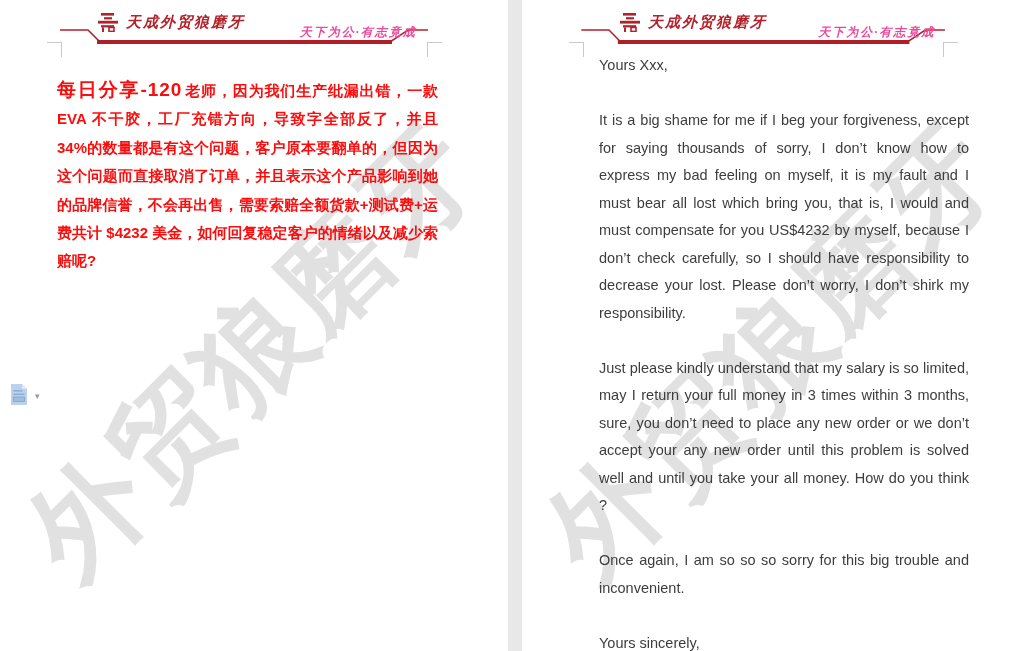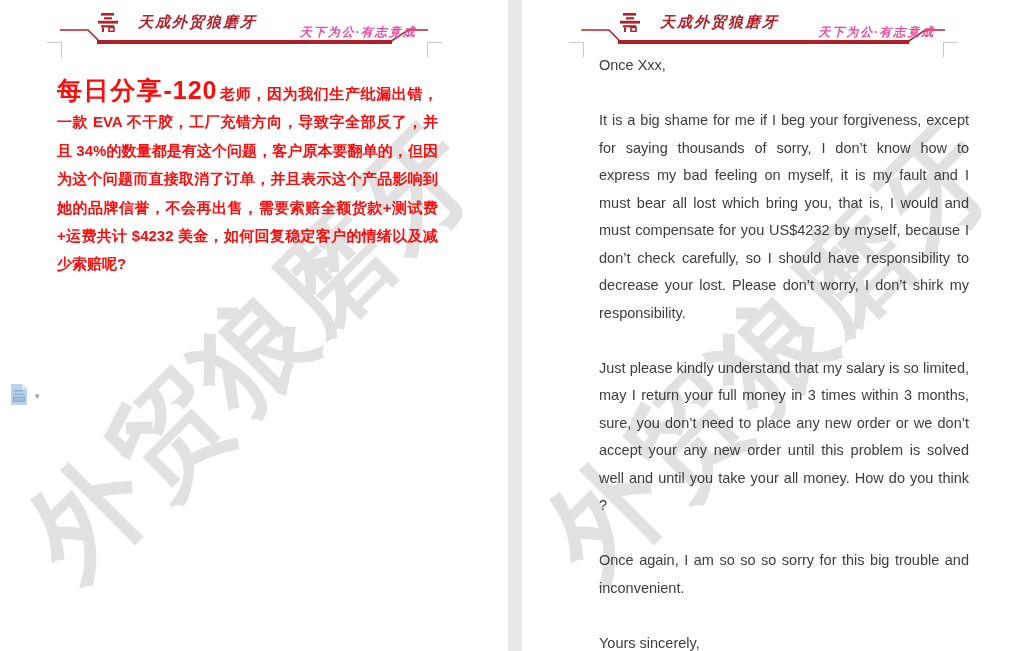--- a/index.html
+++ b/index.html
@@ -5,38 +5,38 @@
   html,body{margin:0;padding:0;background:#e8e8e8;font-family:"Liberation Sans",sans-serif;}
   .canvas{position:relative;width:1024px;height:651px;background:#e8e8e8;overflow:hidden;}
   .page{position:absolute;top:0;height:651px;background:#ffffff;overflow:hidden;}
   .page-left{left:0;width:508px;}
   .page-right{left:522px;width:502px;}
   .page-gap{position:absolute;top:0;left:508px;width:14px;height:651px;background:#e8e8e8;}
 
   
   .letterhead{position:absolute;top:0;left:0;width:100%;height:62px;}
   .letterhead svg.rule{position:absolute;top:0;left:0;width:100%;height:62px;}
-  .brand-row{position:absolute;top:12px;left:98px;display:flex;align-items:flex-end;gap:20px;}
+  .brand-row{position:absolute;top:12px;left:98px;display:flex;align-items:flex-end;gap:8px;}
   .brand-seal{width:20px;height:20px;flex:0 0 auto;}
   .brand-name{font-size:15px;font-weight:bold;font-style:italic;color:#b2222a;letter-spacing:2px;white-space:nowrap;font-family:"Liberation Serif",serif;}
   .motto{position:absolute;top:24px;left:59%;font-size:12px;font-weight:bold;font-style:italic;color:#ec4899;letter-spacing:2px;white-space:nowrap;font-family:"Liberation Serif",serif;}
   .cmark{position:absolute;top:42px;width:14px;height:14px;}
   .cmark-l{left:47px;border-top:1px solid #c9c9c9;border-right:1px solid #c9c9c9;}
   .cmark-r{right:66px;border-top:1px solid #c9c9c9;border-left:1px solid #c9c9c9;}
 
   
   .watermark{position:absolute;top:54%;left:50%;transform:translate(-50%,-50%) rotate(-45deg);
     font-size:112px;font-weight:bold;color:rgba(175,175,175,0.38);white-space:nowrap;pointer-events:none;
     font-family:"Liberation Sans",sans-serif;letter-spacing:4px;}
 
   
   .cn-content{position:absolute;left:57px;top:76px;width:381px;color:#fb0d0d;font-weight:bold;
     font-size:15px;line-height:28.4px;text-align:justify;}
   .cn-para{margin:0 0 24px 0;}
-  .cn-title{font-size:25px;letter-spacing:1px;margin-right:2px;}
+  .cn-title{font-size:19px;letter-spacing:1px;margin-right:2px;}
 
   
   .en-content{position:absolute;left:77px;top:52px;width:370px;color:#3d3d3d;
     font-size:14.5px;line-height:27.5px;}
   .en-para{margin:0 0 27.5px 0;text-align:justify;}
   .en-line{margin:0;}
   .en-gap{height:27.5px;}
 
   
   .margin-tool{position:absolute;left:10px;top:384px;display:flex;align-items:flex-start;gap:7px;cursor:pointer;}
@@ -97,21 +97,21 @@
           <rect x="3" y="13.2" width="13" height="2.2" fill="#b2222a"></rect>
           <rect x="11" y="15.4" width="5" height="4" fill="none" stroke="#b2222a" stroke-width="1.6"></rect>
           <rect x="4" y="15.4" width="2" height="4.6" fill="#b2222a"></rect>
         </svg>
         <span class="brand-name">天成外贸狼磨牙</span>
       </div>
       <div class="motto">天下为公·有志竟成</div>
     </div>
 
     <div class="en-content">
-      <p class="en-line">Once Xxx,</p>
+      <p class="en-line">Yours Xxx,</p>
       <div class="en-gap"></div>
       <p class="en-para">It is a big shame for me if I beg your forgiveness, except for saying thousands of sorry, I don’t know how to express my bad feeling on myself, it is my fault and I must bear all lost which bring you, that is, I would and must compensate for you US$4232 by myself, because I don’t check carefully, so I should have responsibility to decrease your lost. Please don’t worry, I don’t shirk my responsibility.</p>
       <p class="en-para">Just please kindly understand that my salary is so limited, may I return your full money in 3 times within 3 months, sure, you don’t need to place any new order or we don’t accept your any new order until this problem is solved well and until you take your all money. How do you think ?</p>
       <p class="en-para">Once again, I am so so so sorry for this big trouble and inconvenient.</p>
       <p class="en-line">Yours sincerely,</p>
 
     </div>
   </div>
 
   <div class="margin-tool">

